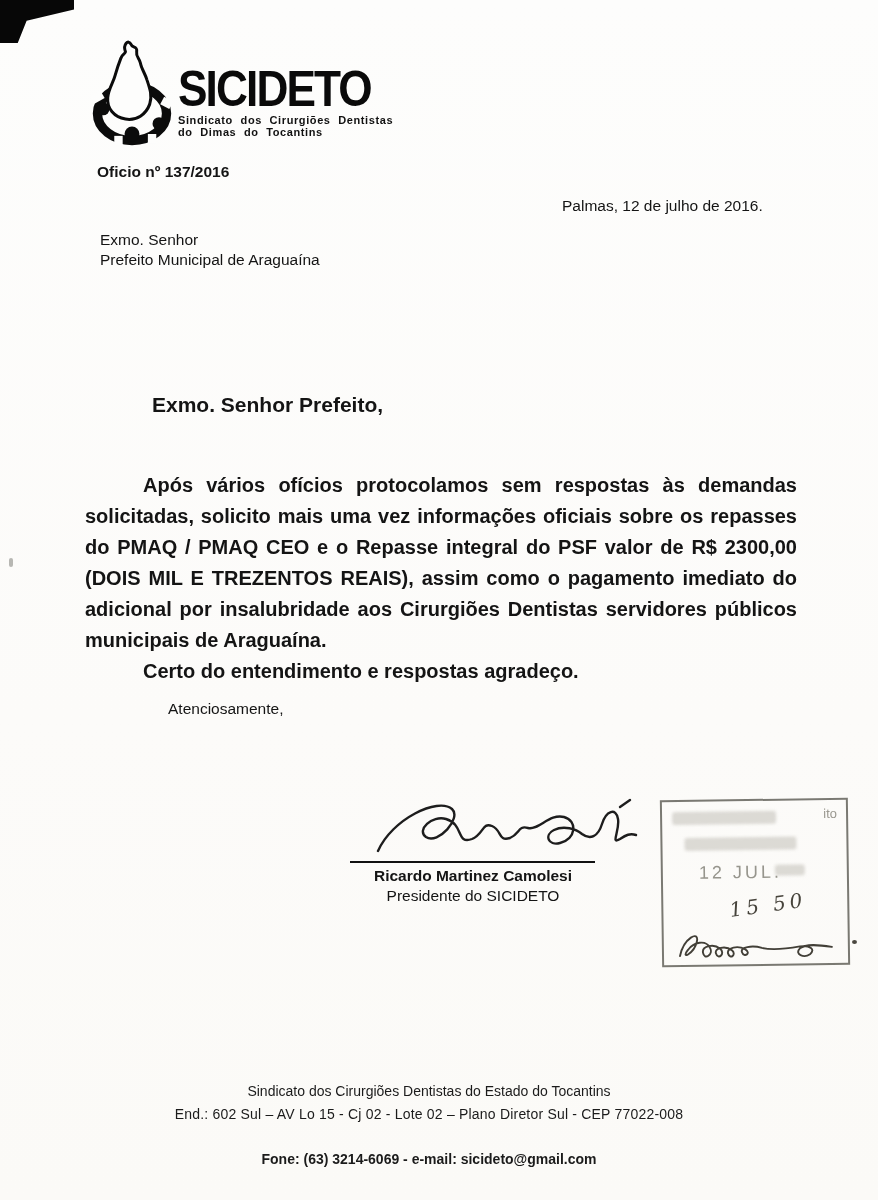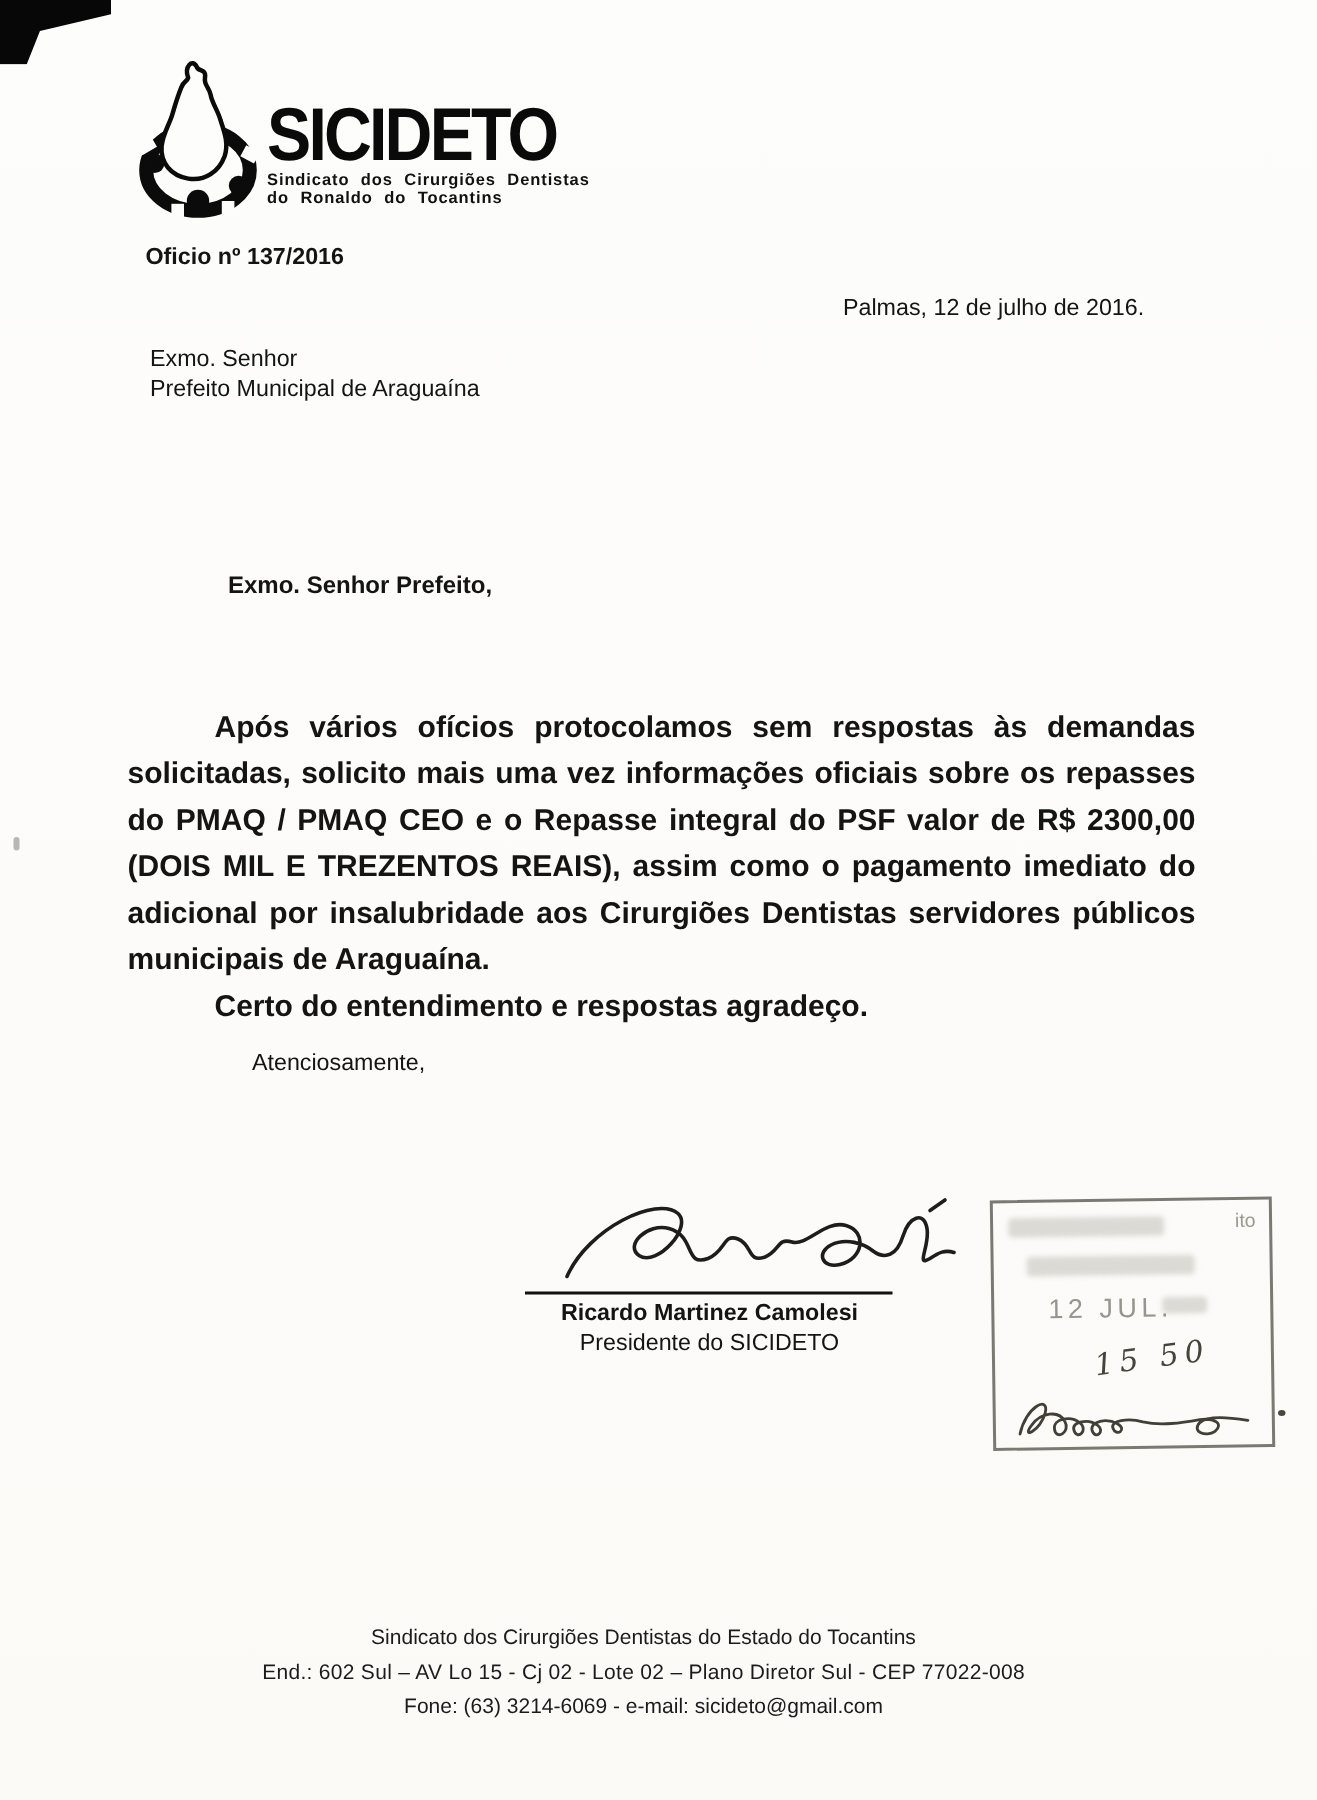--- a/index.html
+++ b/index.html
@@ -31,21 +31,21 @@
     margin-top:3px;font-size:11px;font-weight:700;color:#111;
     letter-spacing:.6px;word-spacing:4px;line-height:12px;
   }
   
   .oficio{left:97px;top:163px;font-size:15.5px;font-weight:700;}
   .dateline{left:562px;top:197px;font-size:15.5px;}
   .recipient{left:100px;top:230px;font-size:15.5px;line-height:20px;}
   .recipient .bold{font-weight:700;}
   .subject{left:100px;top:324px;font-size:15.5px;}
   .subject .lbl{font-weight:700;}
-  .greeting{left:152px;top:382px;font-size:16px;font-weight:700;text-align:center;}
+  .greeting{left:152px;top:393px;font-size:21px;font-weight:700;text-align:center;}
   .bodytext{left:85px;top:470px;width:712px;font-size:20px;line-height:31px;text-align:justify;font-weight:bold;}
   .bodytext p{margin:0;text-indent:58px;}
   .closing{left:168px;top:700px;font-size:15.5px;}
   
   .sig-svg{left:372px;top:793px;width:268px;height:76px;}
   .sig-line{left:350px;top:861px;width:245px;height:2px;background:#111;}
   .sig-block{left:338px;top:866px;width:270px;text-align:center;font-size:15.5px;line-height:20px;}
   .sig-name{font-weight:700;}
   
   .stamp{
@@ -62,21 +62,21 @@
   .stamp-time{
     position:absolute;left:66px;top:92px;font-family:"DejaVu Serif",serif;
     font-style:italic;font-size:20px;letter-spacing:4px;color:#46433b;
     transform:rotate(-7deg);
   }
   .stamp-scrawl{position:absolute;left:6px;top:120px;width:174px;height:40px;}
   .stamp-dot{left:852px;top:940px;width:5px;height:4px;background:#4a473f;border-radius:50%;}
   
   .footer{left:0;top:1080px;width:858px;text-align:center;font-size:14px;line-height:23px;color:#1b1b1b;}
   .footer .f2{letter-spacing:.2px;}
-  .footer .f3{font-weight:400;}
+  .footer .f3{font-weight:700;margin-top:22px;}
 </style>
 </head>
 <body>
 
 <div class="page">
 
   <div class="abs corner-artifact"></div>
   <div class="abs speck"></div>
 
   <div class="abs logo-row">
@@ -95,21 +95,21 @@
 
       <path d="M38,16 C35,8 41,2 44,8 C45,12 51,9 50,16 C49,21 53,23 54,28
                C55,34 59,39 61,46 C64,55 67,63 64,72 C60,83 50,90 38,88
                C26,86 18,77 19,65 C20,55 25,49 27,41 C29,34 31,28 33,23
                C35,18 37,19 38,16 Z" fill="#fdfdfc" stroke="#0b0b0b" stroke-width="3.2" stroke-linejoin="round"></path>
     </svg>
     <div class="logo-textblock">
       <div class="logo-wordmark">SICIDETO</div>
       <div class="logo-tagline">
         <div>Sindicato dos Cirurgiões Dentistas</div>
-        <div>do Ronaldo do Tocantins</div>
+        <div>do Dimas do Tocantins</div>
       </div>
     </div>
   </div>
 
   <div class="abs oficio">Oficio nº 137/2016</div>
   <div class="abs dateline">Palmas, 12 de julho de 2016.</div>
 
   <div class="abs recipient">
     <div>Exmo. Senhor</div>
     <div>Prefeito Municipal de Araguaína</div>

